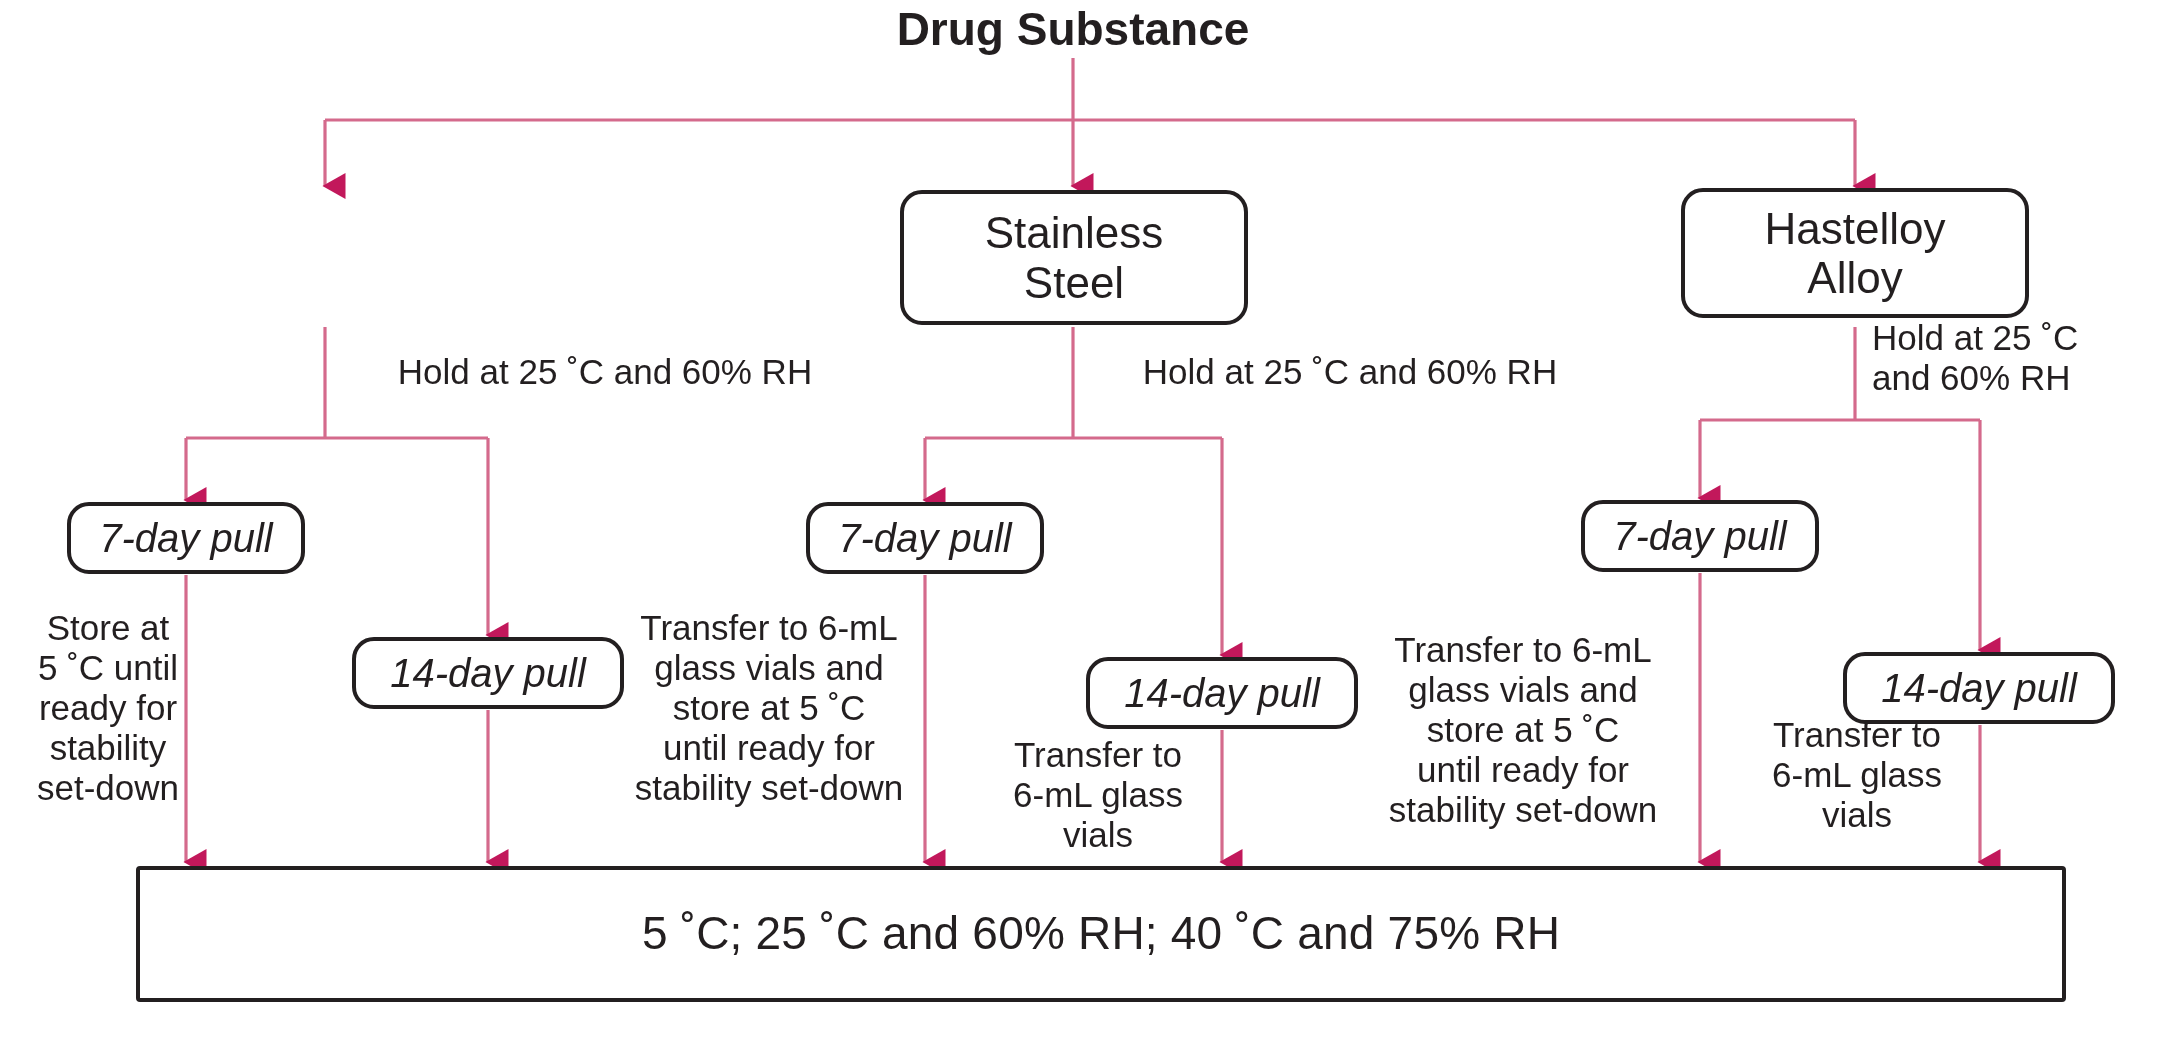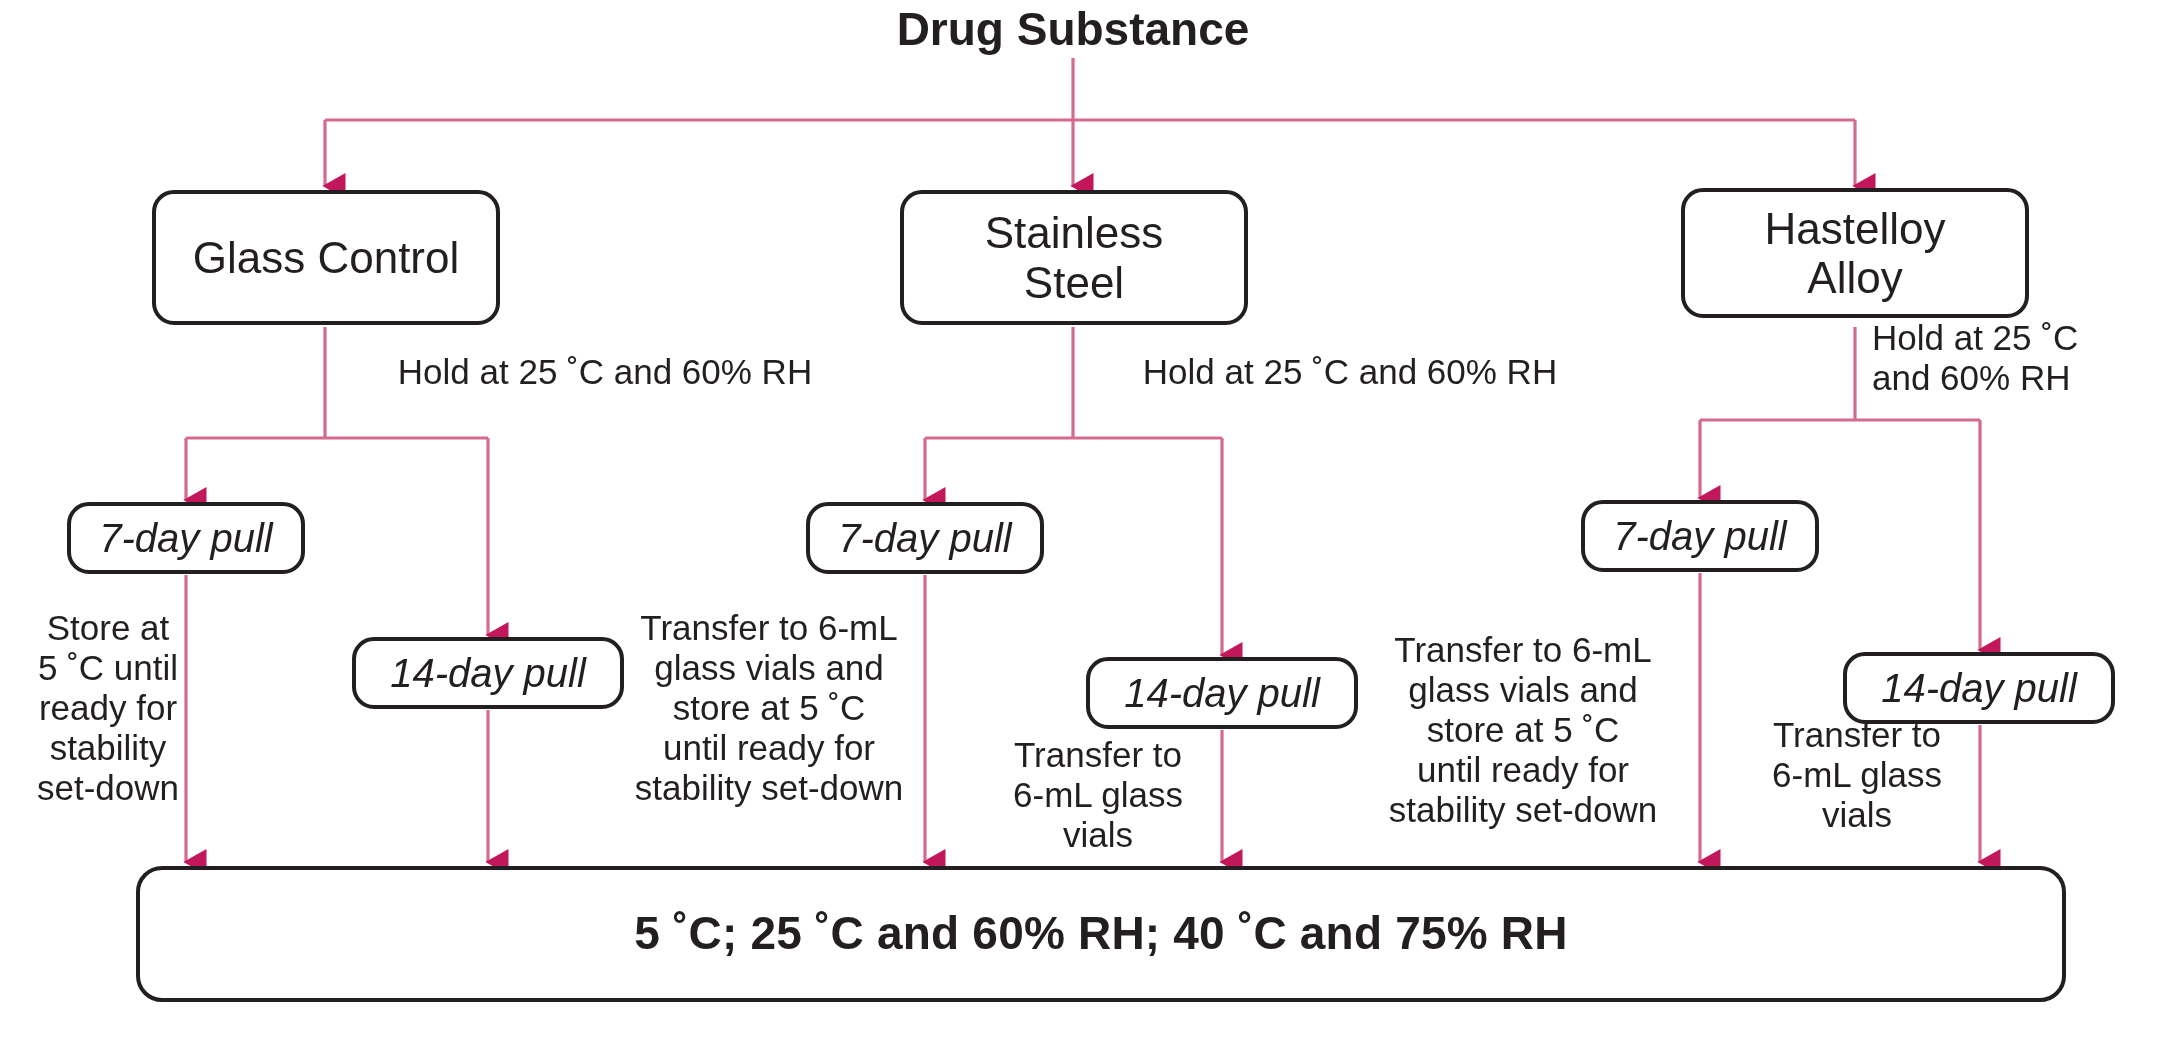--- a/index.html
+++ b/index.html
@@ -17,23 +17,23 @@
     border-radius:22px;
     display:flex;align-items:center;justify-content:center;
     text-align:center;
     color:#231f20;
     line-height:1.12;
     z-index:3;
   }
   .node.lg{font-size:44px;}
   .node.md{font-size:40px;font-style:italic;}
   .node.bottom{
-    border-radius:26px;
+    border-radius:4px;
     font-size:46px;
-    font-weight:bold;
+    font-weight:normal;
     letter-spacing:.2px;
   }
   .title{
     position:absolute;
     font-size:46px;
     font-weight:bold;
     color:#231f20;
     text-align:center;
     z-index:3;
   }
@@ -85,23 +85,20 @@
       <path d="M1700,420 L1980,420"></path>
       <path d="M1700,420 L1700,498" marker-end="url(#ah)"></path>
       <path d="M1980,420 L1980,650" marker-end="url(#ah)"></path>
       <path d="M1700,573 L1700,862" marker-end="url(#ah)"></path>
       <path d="M1980,725 L1980,862" marker-end="url(#ah)"></path>
     </g>
   </svg>
 
   <div class="title" style="left:773px;top:2px;width:600px;">Drug Substance</div>
 
-  <div class="node lg" style="left:152px;top:190px;width:348px;height:135px;">
-    <span>Glass Control</span>
-  </div>
 
   <div class="node lg" style="left:900px;top:190px;width:348px;height:135px;">
     <span style="white-space:pre-line">Stainless
 Steel</span>
   </div>
 
   <div class="node lg" style="left:1681px;top:188px;width:348px;height:130px;">
     <span style="white-space:pre-line">Hastelloy
 Alloy</span>
   </div>

